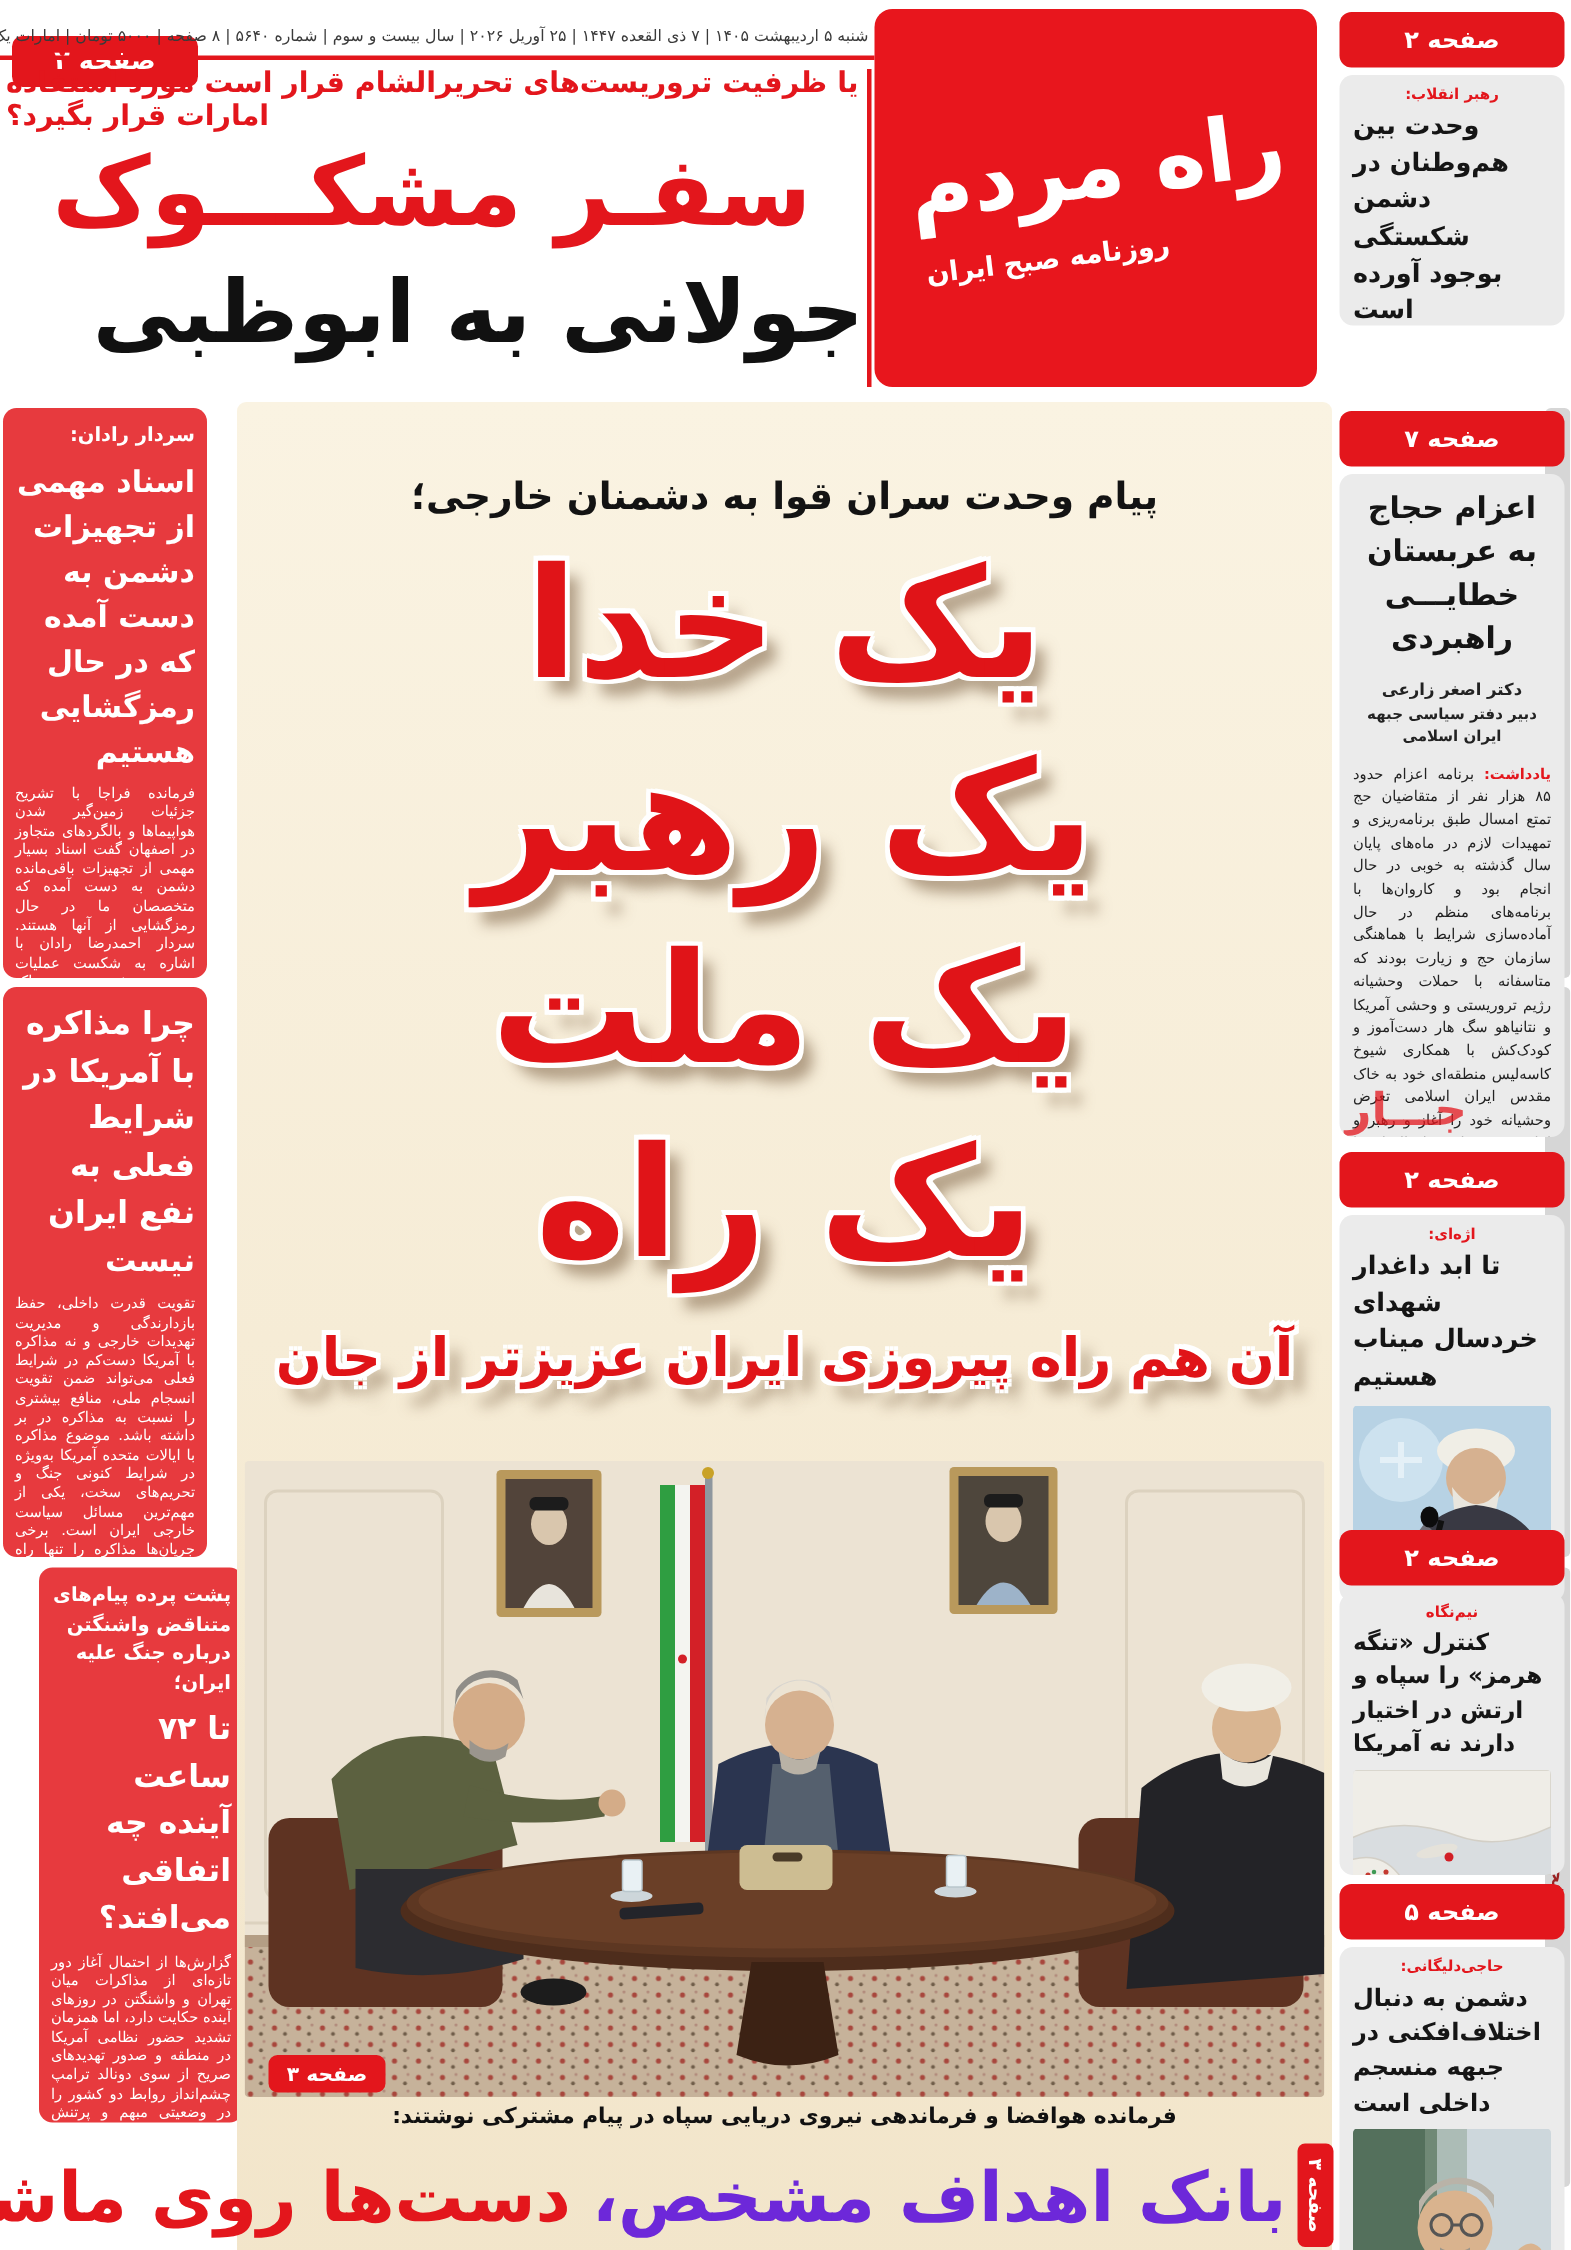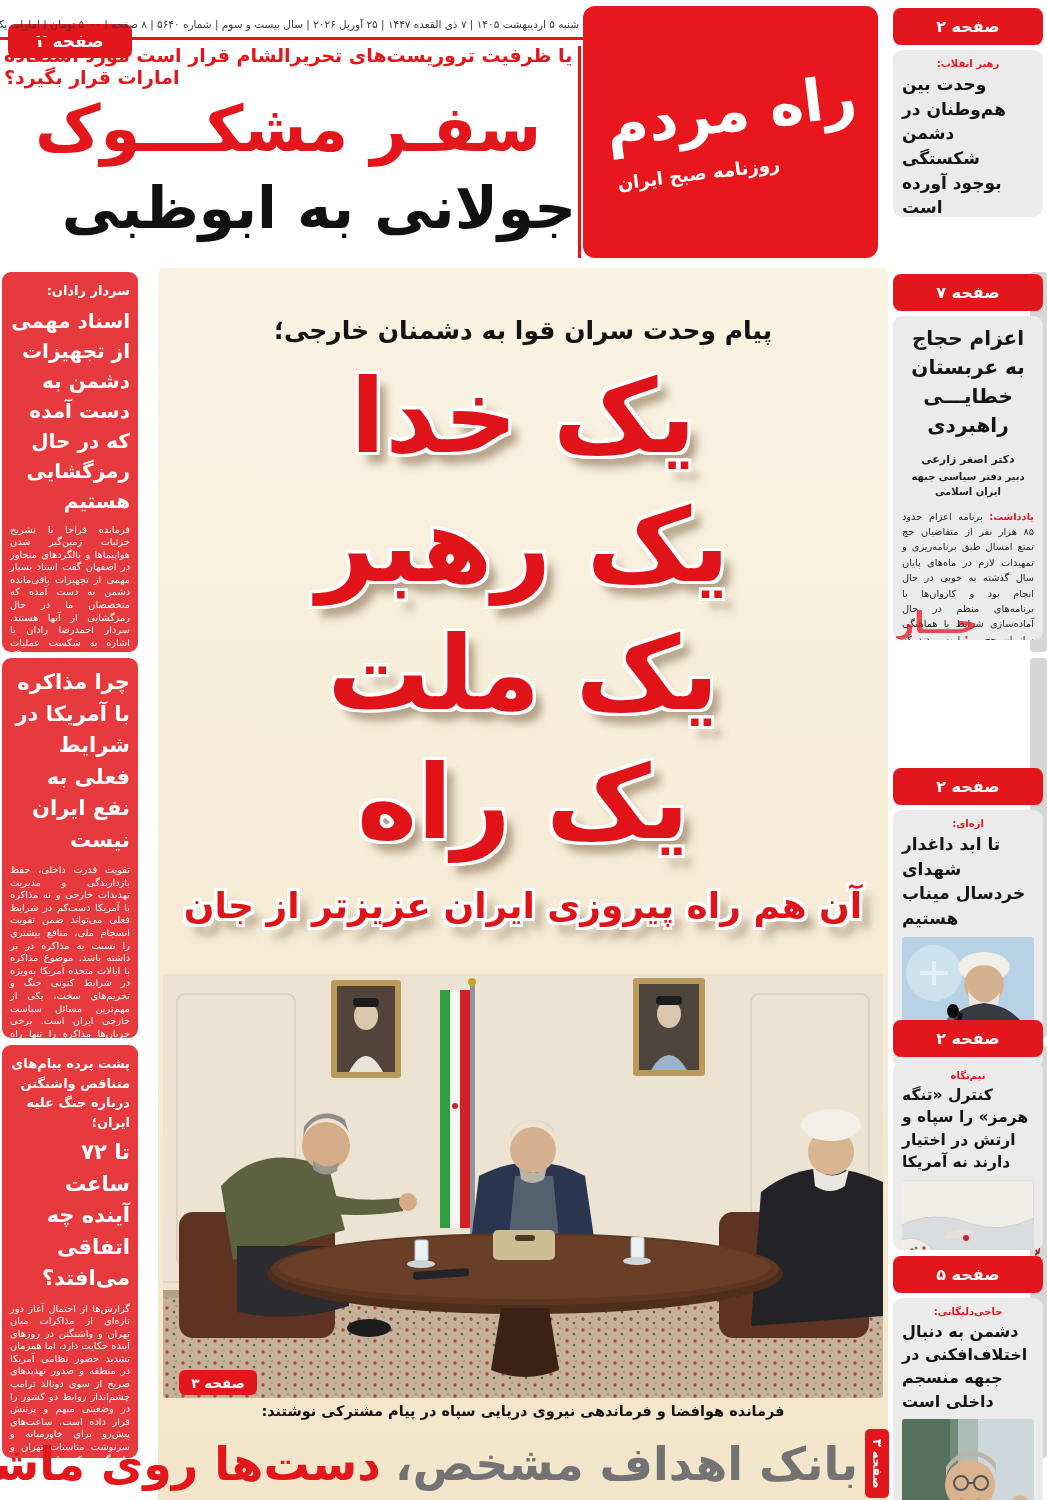--- a/index.html
+++ b/index.html
@@ -43,21 +43,21 @@
              color:#fff;font-size:13.5px;font-weight:bold;display:flex;align-items:center;justify-content:center;}
   .cm-caption{position:absolute;left:0;top:1135px;width:100%;text-align:center;font-size:14.5px;
               font-weight:bold;color:#111;}
 
   
   .bb-tab{position:absolute;left:865px;top:1429px;width:24px;height:69px;background:#e3161c;border-radius:5px;
           color:#fff;font-size:12.5px;font-weight:bold;writing-mode:vertical-rl;
           display:flex;align-items:center;justify-content:center;}
   .bb-head{position:absolute;top:1429px;left:0;width:858px;height:71px;text-align:right;font-size:46px;
            font-weight:bold;white-space:nowrap;line-height:71px;overflow:hidden;}
-  .bb-black{color:#737373;margin-left:14px;}
+  .bb-black{color:#6d28d9;margin-left:14px;}
   .bb-red{color:#e3161c;}
   .lc-strip{position:absolute;right:0;width:17px;background:#d6d6d6;border-radius:4px;color:#9b2424;
             font-weight:bold;font-size:12px;writing-mode:vertical-rl;
             display:flex;align-items:center;justify-content:center;}
   .lc-box{position:absolute;left:2px;width:136px;background:#e73a3e;border-radius:9px;padding:9px 8px;
           box-sizing:border-box;color:#fff;overflow:hidden;}
   .lc-kicker{font-size:13px;font-weight:bold;margin-bottom:5px;line-height:1.5;}
   .lc-headline{font-size:20px;font-weight:bold;line-height:1.5;margin-bottom:8px;}
   .lc-body{font-size:9.8px;line-height:12.6px;text-align:justify;}
 
@@ -106,21 +106,21 @@
     <div class="lc-body">فرمانده فراجا با تشریح جزئیات زمین‌گیر شدن هواپیماها و بالگردهای متجاوز در اصفهان گفت اسناد بسیار مهمی از تجهیزات باقی‌مانده دشمن به دست آمده که متخصصان ما در حال رمزگشایی از آنها هستند. سردار احمدرضا رادان با اشاره به شکست عملیات پیچیده دشمن در خاک جمهوری اسلامی ایران گفت: دشمن با استفاده از چندین فروند هواپیمای غول‌پیکر C-۱۳۰، بالگردها و پهپادهای هرمس، قصد اجرای یک سناریوی شگفتانه و اعلام پیروزی رسانه‌ای را داشت که با هوشیاری مردم و اقدام بموقع نیروهای مسلح، این طرح با ذلت دشمن به پایان رسیده و ادعاهای رسانه‌ای ...</div>
   </div>
 
   <div class="lc-strip" style="top:658px;height:380px;">صفحه ۳</div>
   <div class="lc-box" style="top:658px;height:380px;">
     <div class="lc-headline" style="font-size:21px;">چرا مذاکره با آمریکا در شرایط فعلی به نفع ایران نیست</div>
     <div class="lc-body">تقویت قدرت داخلی، حفظ بازدارندگی و مدیریت تهدیدات خارجی و نه مذاکره با آمریکا دست‌کم در شرایط فعلی می‌تواند ضمن تقویت انسجام ملی، منافع بیشتری را نسبت به مذاکره در بر داشته باشد. موضوع مذاکره با ایالات متحده آمریکا به‌ویژه در شرایط کنونی جنگ و تحریم‌های سخت، یکی از مهم‌ترین مسائل سیاست خارجی ایران است. برخی جریان‌ها مذاکره را تنها راه کاهش فشارها و بازگشت به توافق‌های بین‌المللی معرفی می‌کنند، اما تجارب تاریخی و شرایط فعلی نشان می‌دهد که مذاکره زودهنگام با آمریکا می‌تواند به زیان منافع ملی ایران تمام شود. این گزارش با تکیه بر تجارب داخلی (مانند برجام و مذاکرات دهه ۶۰)، تحلیل تاریخی و بین‌المللی، و ...</div>
   </div>
 
   <div class="lc-strip" style="top:1045px;height:413px;">صفحه ۴</div>
-  <div class="lc-box" style="top:1045px;height:413px;">
+  <div class="lc-box" style="top:1045px;height:370px;margin-left:24px;">
     <div class="lc-kicker">پشت پرده پیام‌های متناقض واشنگتن درباره جنگ علیه ایران؛</div>
     <div class="lc-headline" style="font-size:21px;">تا ۷۲ ساعت آینده چه اتفاقی می‌افتد؟</div>
     <div class="lc-body">گزارش‌ها از احتمال آغاز دور تازه‌ای از مذاکرات میان تهران و واشنگتن در روزهای آینده حکایت دارد، اما همزمان تشدید حضور نظامی آمریکا در منطقه و صدور تهدیدهای صریح از سوی دونالد ترامپ چشم‌انداز روابط دو کشور را در وضعیتی مبهم و پرتنش قرار داده است. ساعت‌های پیش‌رو برای خاورمیانه و سرنوشت مناسبات تهران و واشنگتن حکم راه رفتن بر روی لبه تیغ را پیدا کرده است. در حالی که فضای رسانه‌ای جهان با اخبار ضد و نقیض اشباع شده، صحنه واقعی سیاست نشان‌دهنده یک بازی پیچیده و خطرناک است که در آن، واژه‌ها به اندازه گلوله‌ها وزن دارند. دونالد ترامپ با همان سبک و سیاق همیشگی خود، ترکیبی از تهدیدهای نظامی عریان و پیشنهادهای ناگهانی برای مذاکره را به روی...</div>
   </div>
 
   <div class="center-main">
     <div class="cm-kicker">پیام وحدت سران قوا به دشمنان خارجی؛</div>
     <div style="margin-top:8px;">
       <div class="cm-line outline-white">یک خدا</div>
       <div class="cm-line outline-white">یک رهبر</div>
@@ -249,21 +249,21 @@
         <g stroke="#4a3b2e" stroke-width="2" fill="none">
           <circle cx="57" cy="57" r="8"></circle>
             <circle cx="77" cy="57" r="8"></circle>
             <path d="M65 57 h4"></path>
         </g>
       </svg>
     </div>
   </div>
 
   <div class="rc-tab" style="top:274px;">صفحه ۷</div>
-  <div class="rc-box" style="top:316px;height:324px;position:absolute;">
+  <div class="rc-box" style="top:316px;height:442px;position:absolute;">
     <div class="note-headline">اعزام حجاج به عربستان خطایـــی راهبردی</div>
     <div class="note-byline">
       <div>دکتر اصغر زارعی</div>
       <div class="t2">دبیر دفتر سیاسی جبهه ایران اسلامی</div>
     </div>
     <div class="note-body">
       <span class="note-label">یادداشت:</span>
       <span>برنامه اعزام حدود ۸۵ هزار نفر از متقاضیان حج تمتع امسال طبق برنامه‌ریزی و تمهیدات لازم در ماه‌های پایان سال گذشته به خوبی در حال انجام بود و کاروان‌ها با برنامه‌های منظم در حال آماده‌سازی شرایط با هماهنگی سازمان حج و زیارت بودند که متاسفانه با حملات وحشیانه رژیم تروریستی و وحشی آمریکا و نتانیاهو سگ هار دست‌آموز و کودک‌کش با همکاری شیوخ کاسه‌لیس منطقه‌ای خود به خاک مقدس ایران اسلامی تعرض وحشیانه خود را آغاز و رهبر و امام عزیز و قائد عظیم‌الشان ما را به همراه جمع کثیری از اهل بیت ایشان و فرماندهان و مسئولان ارشد نظام و ۱۶۸ نفر از کودکان مظلوم مدرسه شجره طیبه در میناب و نیز مردم بیگناه و غیرنظامی را در ایران و لبنان و عراق به شهادت رساندند و این جنایات با همراهی و حمایت همین شیوخ شیطان‌صفت وهابی تا کنون ادامه دارد. هر چند ترامپ قمارباز حقیر و شکست‌خورده باز هم مانند جنگ دوازده روز در اوج ذلت و استیصال درخواست آتش‌بس کرد و سعی نموده از این فرصت و سکوت در میدان ...</span>
     </div>
     <div class="jaaar">جـــار</div>

